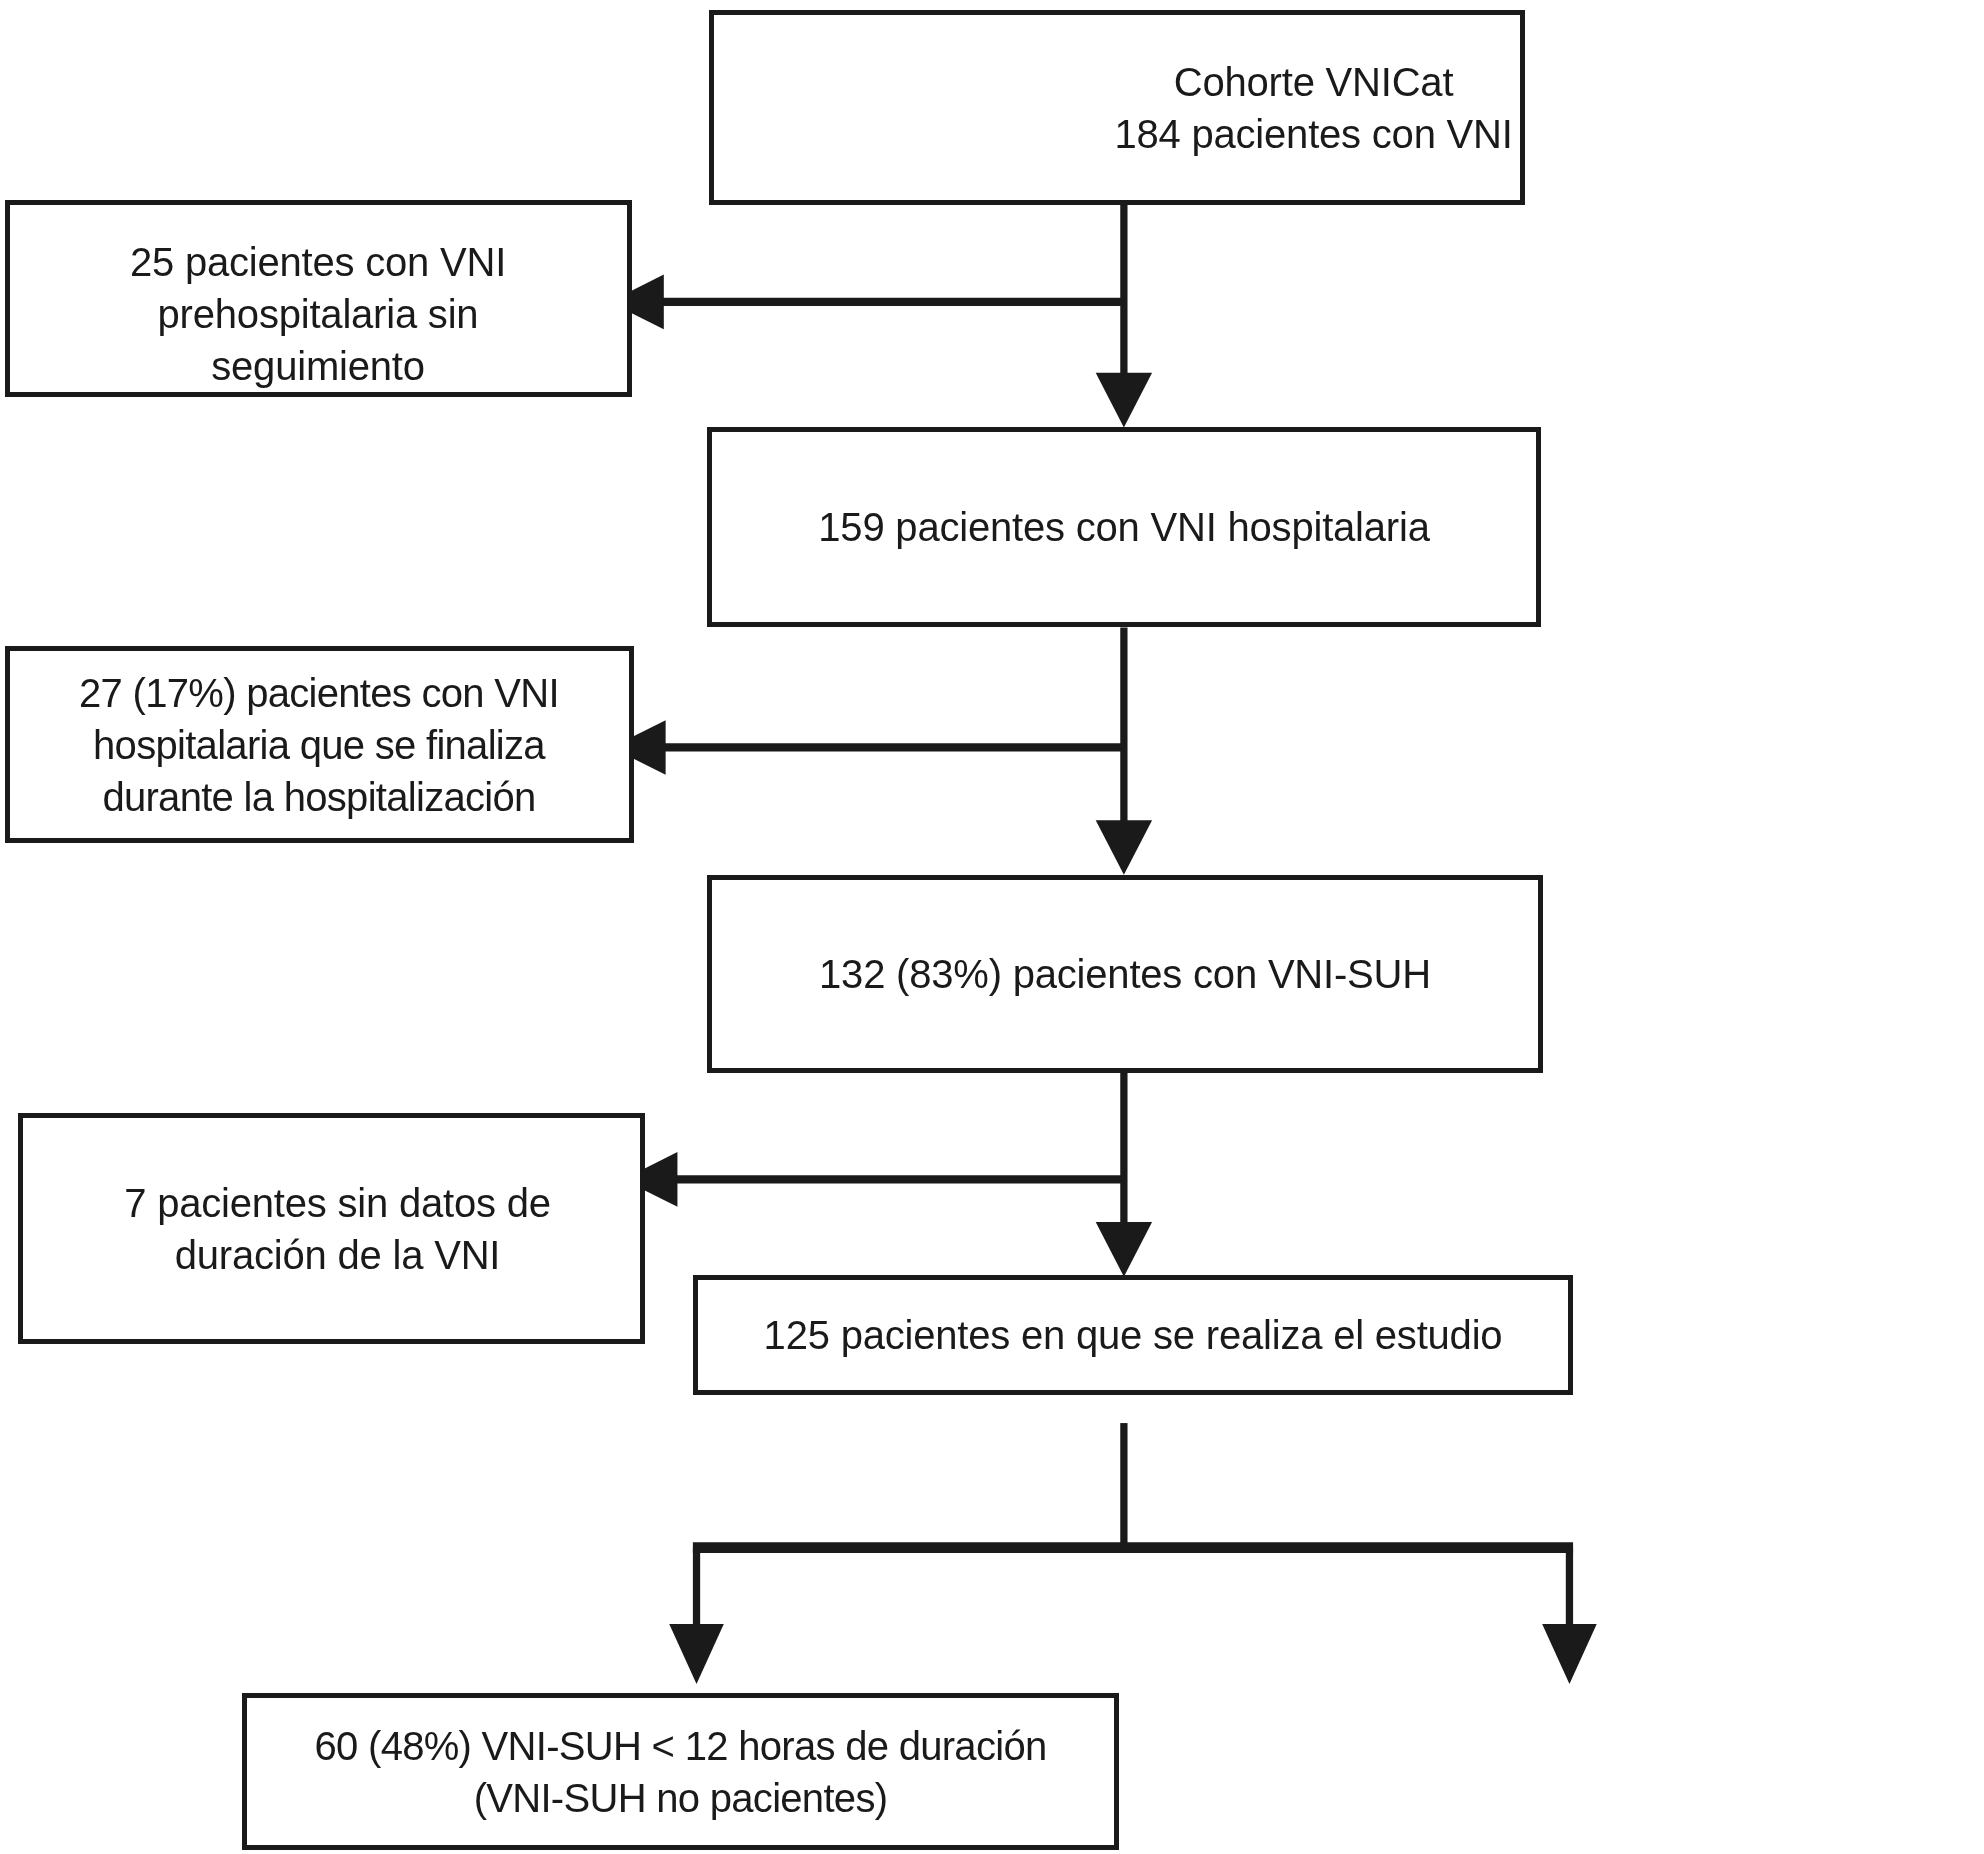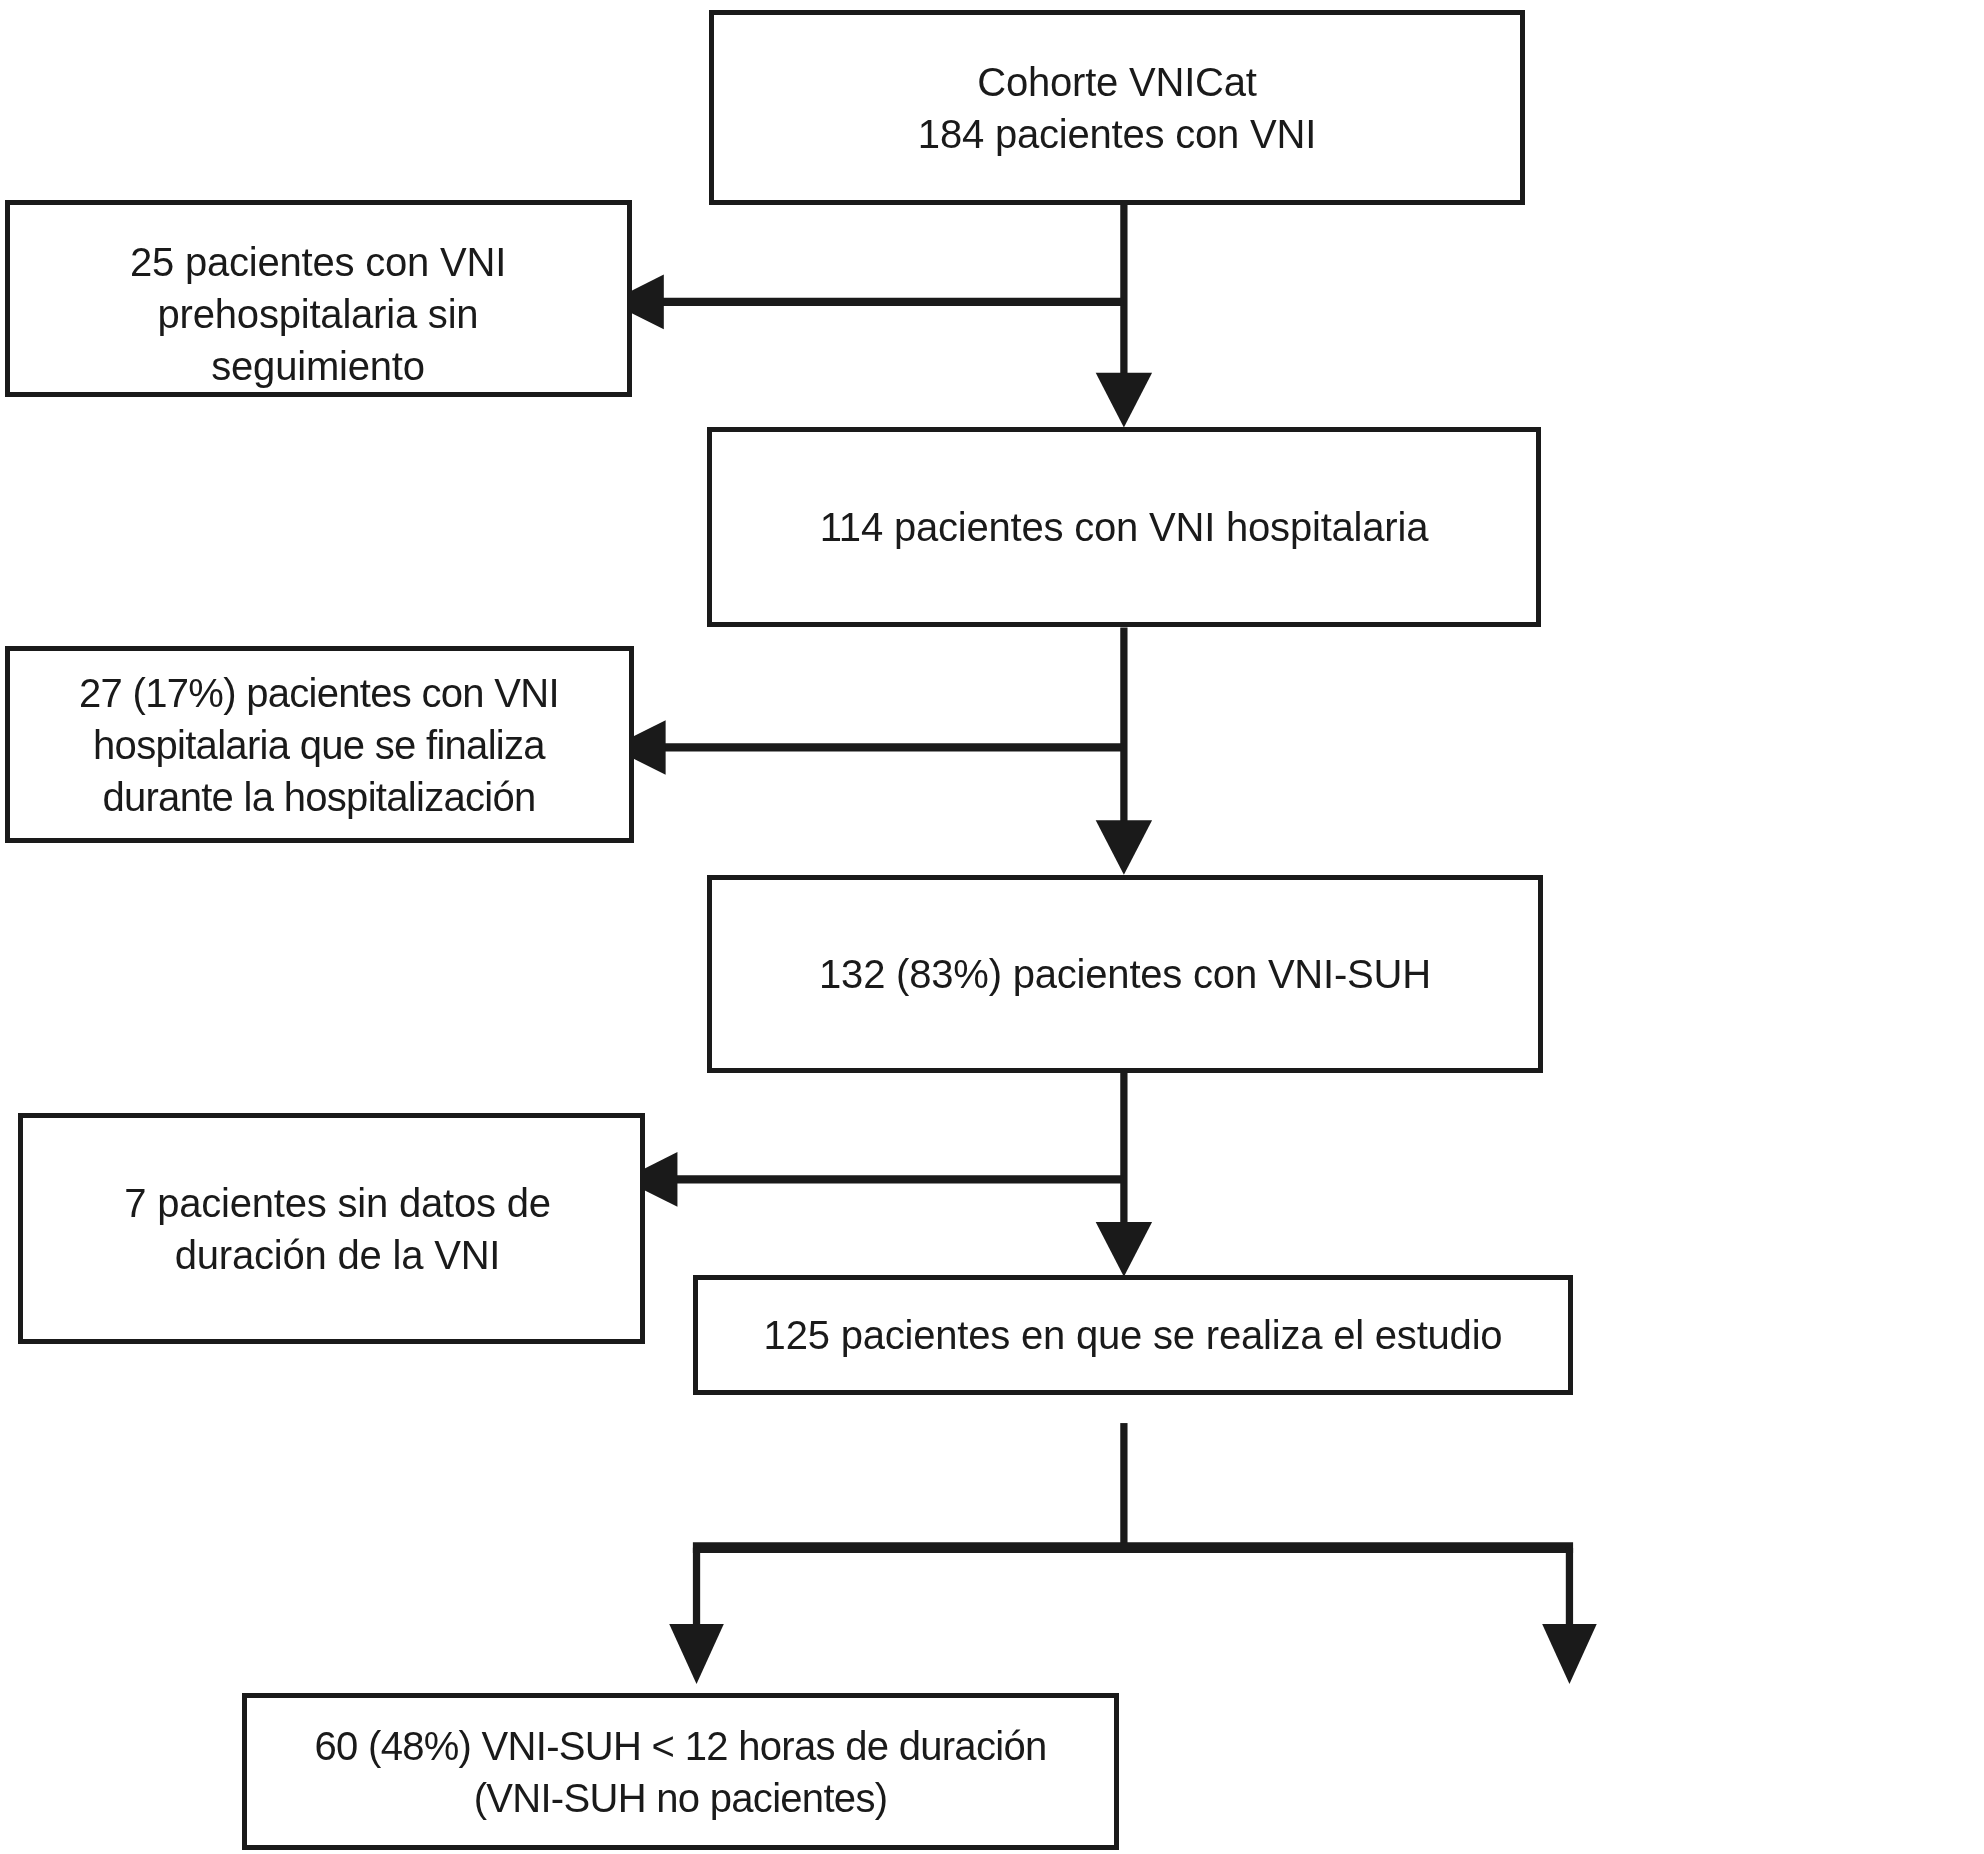--- a/index.html
+++ b/index.html
@@ -110,33 +110,33 @@
     <g>
       <line x1="1236" y1="1565" x2="1236" y2="1702" stroke="#1a1a1a" stroke-width="8"></line>
       <line x1="762" y1="1702" x2="1730" y2="1702" stroke="#1a1a1a" stroke-width="12"></line>
       <line x1="766" y1="1702" x2="766" y2="1790" stroke="#1a1a1a" stroke-width="8"></line>
       <polygon points="766,1852 736,1786 796,1786" fill="#1a1a1a"></polygon>
       <line x1="1726" y1="1702" x2="1726" y2="1790" stroke="#1a1a1a" stroke-width="8"></line>
       <polygon points="1726,1852 1696,1786 1756,1786" fill="#1a1a1a"></polygon>
     </g>
   </svg>
 
-  <div class="node-box" style="left:709px; top:10px; width:816px; height:195px;">
+  <div class="node-box" style="left:709px; top:10px; width:816px; height:195px;justify-content:flex-end;">
     <div class="node-text">Cohorte VNICat
 184 pacientes con VNI</div>
   </div>
 
   <div class="node-box" style="left:4.5px; top:200px; width:627px; height:197px;align-items:flex-end;">
     <div class="node-text">25 pacientes con VNI
 prehospitalaria sin
 seguimiento</div>
   </div>
 
   <div class="node-box" style="left:707px; top:427px; width:834px; height:200px;">
-    <div class="node-text">114 pacientes con VNI hospitalaria</div>
+    <div class="node-text">159 pacientes con VNI hospitalaria</div>
   </div>
 
   <div class="node-box" style="left:4.5px; top:646px; width:629px; height:197px;">
     <div class="node-text tight">27 (17%) pacientes con VNI
 hospitalaria que se finaliza
 durante la hospitalización</div>
   </div>
 
   <div class="node-box" style="left:707px; top:875px; width:836px; height:198px;">
     <div class="node-text">132 (83%) pacientes con VNI-SUH</div>

